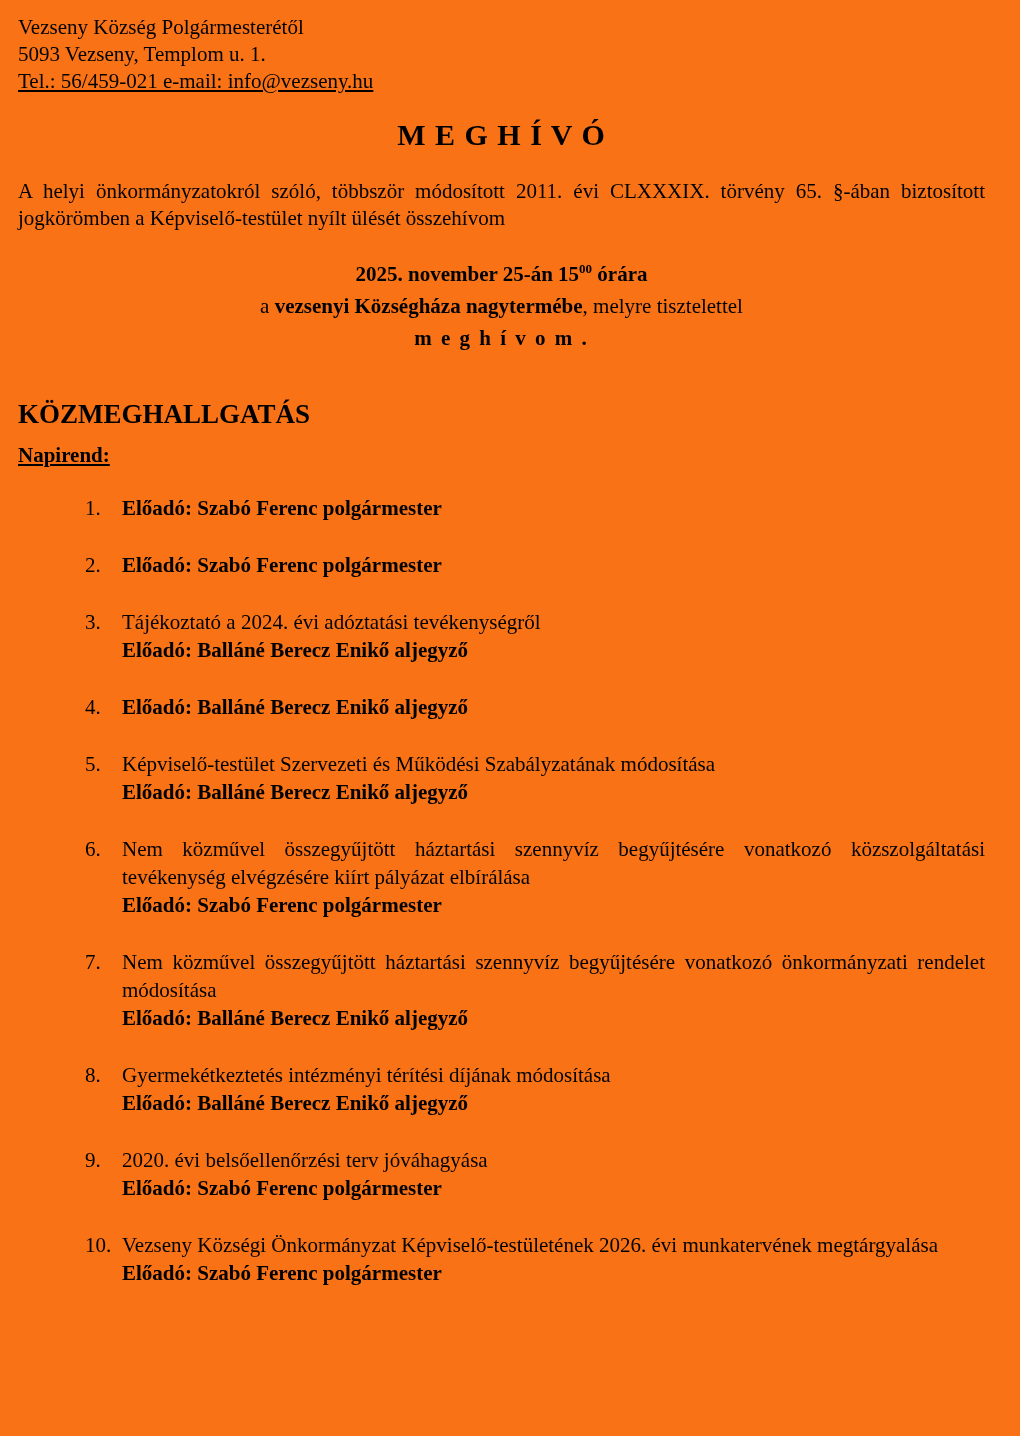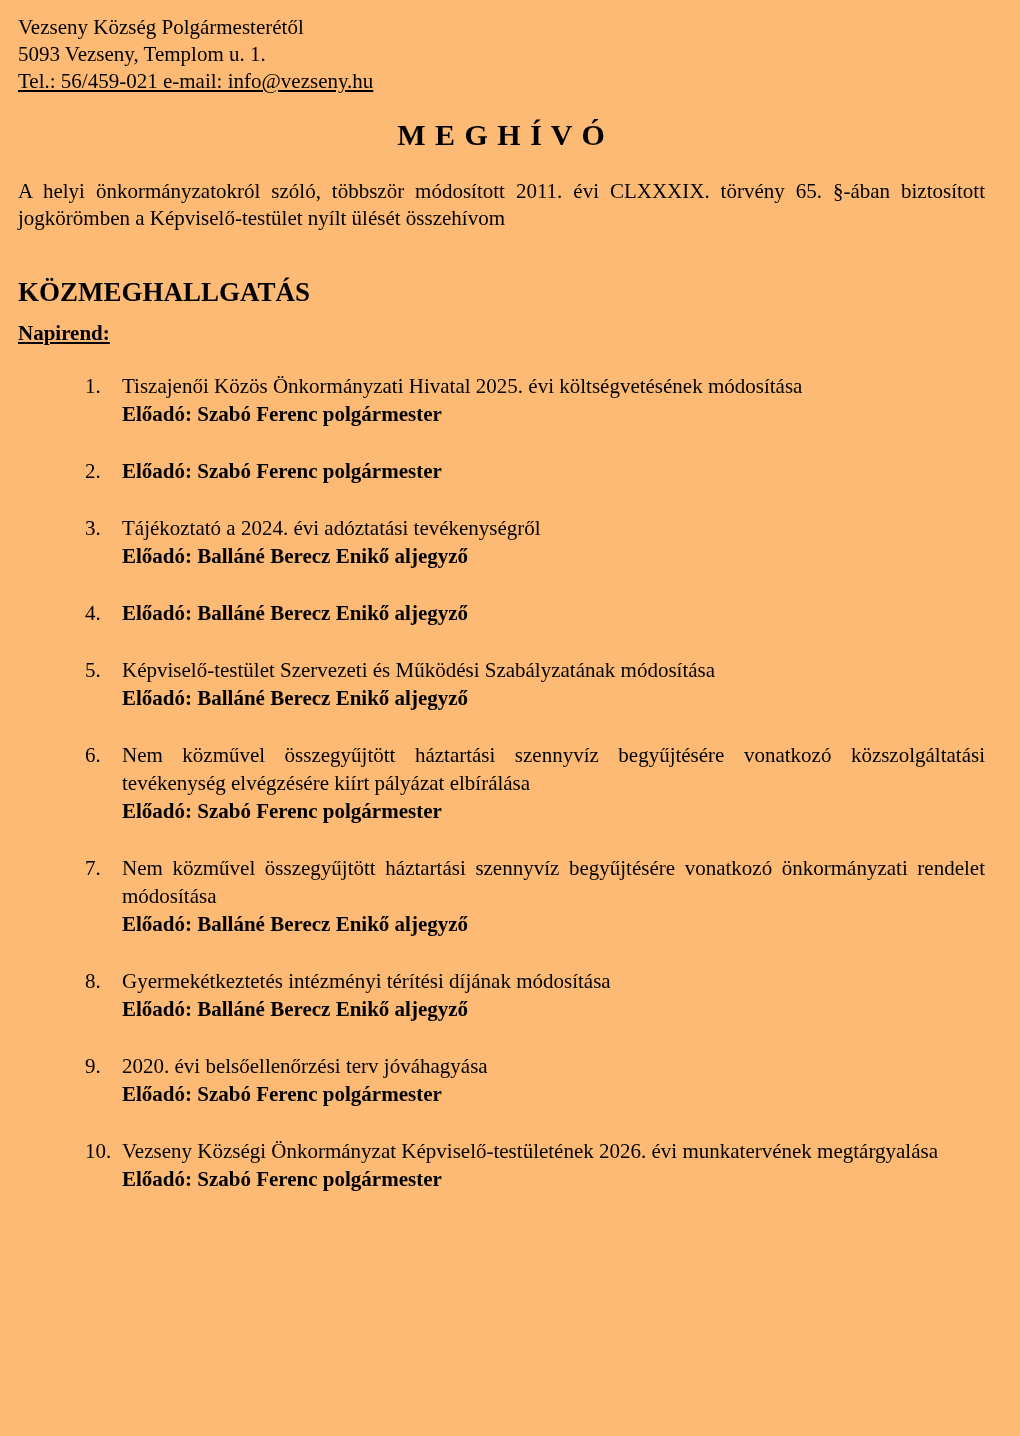--- a/index.html
+++ b/index.html
@@ -14,21 +14,21 @@
   }
   .doc {
     box-sizing: border-box;
     width: 1020px;
     height: 1436px;
     padding: 14px 35px 0 18px;
     font-family: "Liberation Serif", "DejaVu Serif", serif;
     font-size: 21px;
     line-height: 27px;
     color: #000000;
-    background: #fdba74;
+    background: #f97316;
   }
   .header-block { margin: 0; }
   .header-line { white-space: nowrap; }
   .header-line.contact { text-decoration: underline; }
 
   .doc-title {
     margin-top: 26px;
     text-align: center;
     font-weight: bold;
     font-size: 30px;
@@ -99,30 +99,34 @@
   <div class="header-block">
     <div class="header-line">Vezseny Község Polgármesterétől</div>
     <div class="header-line">5093 Vezseny, Templom u. 1.</div>
     <div class="header-line contact">Tel.: 56/459-021 e-mail: info@vezseny.hu</div>
   </div>
 
   <div class="doc-title">M E G H Í V Ó</div>
 
   <p class="intro">A helyi önkormányzatokról szóló, többször módosított 2011. évi CLXXXIX. törvény 65. §-ában biztosított jogkörömben a Képviselő-testület nyílt ülését összehívom</p>
 
+  <div class="meeting-block">
+    <div class="meeting-datetime"><span>2025. november 25-án 15</span><sup>00</sup><span> órára</span></div>
+    <div class="meeting-venue"><span>a </span><span class="venue-bold">vezsenyi Községháza nagytermébe</span><span>, melyre tisztelettel</span></div>
+    <div class="meeting-closing">m e g h í v o m .</div>
+  </div>
 
   <div class="section-heading">KÖZMEGHALLGATÁS</div>
 
   <div class="agenda-heading">Napirend:</div>
 
   <div class="agenda-list" id="agenda-list">
   <div class="agenda-item">
     <span class="agenda-num">1.</span>
     <div class="agenda-body">
-      <div class="agenda-title">Tiszajenői Közös Önkormányzati Hivatal 2025. évi költségvetésének módosítása</div>
       <div class="agenda-presenter">Előadó: Szabó Ferenc polgármester</div>
     </div>
   </div>
 
   <div class="agenda-item">
     <span class="agenda-num">2.</span>
     <div class="agenda-body">
       <div class="agenda-presenter">Előadó: Szabó Ferenc polgármester</div>
     </div>
   </div>

